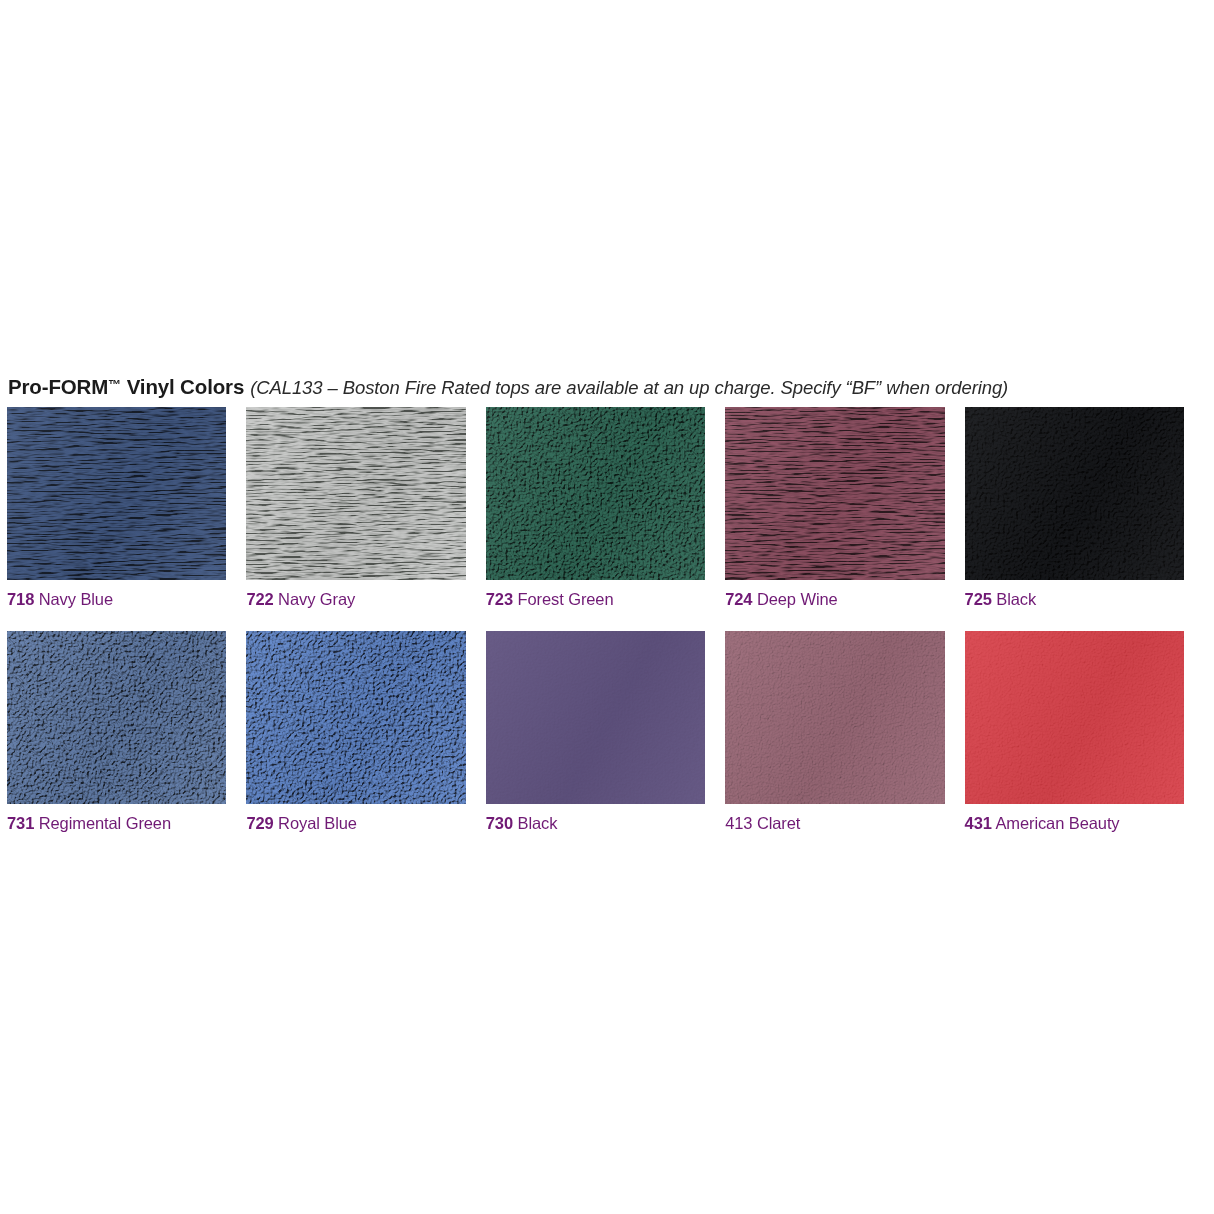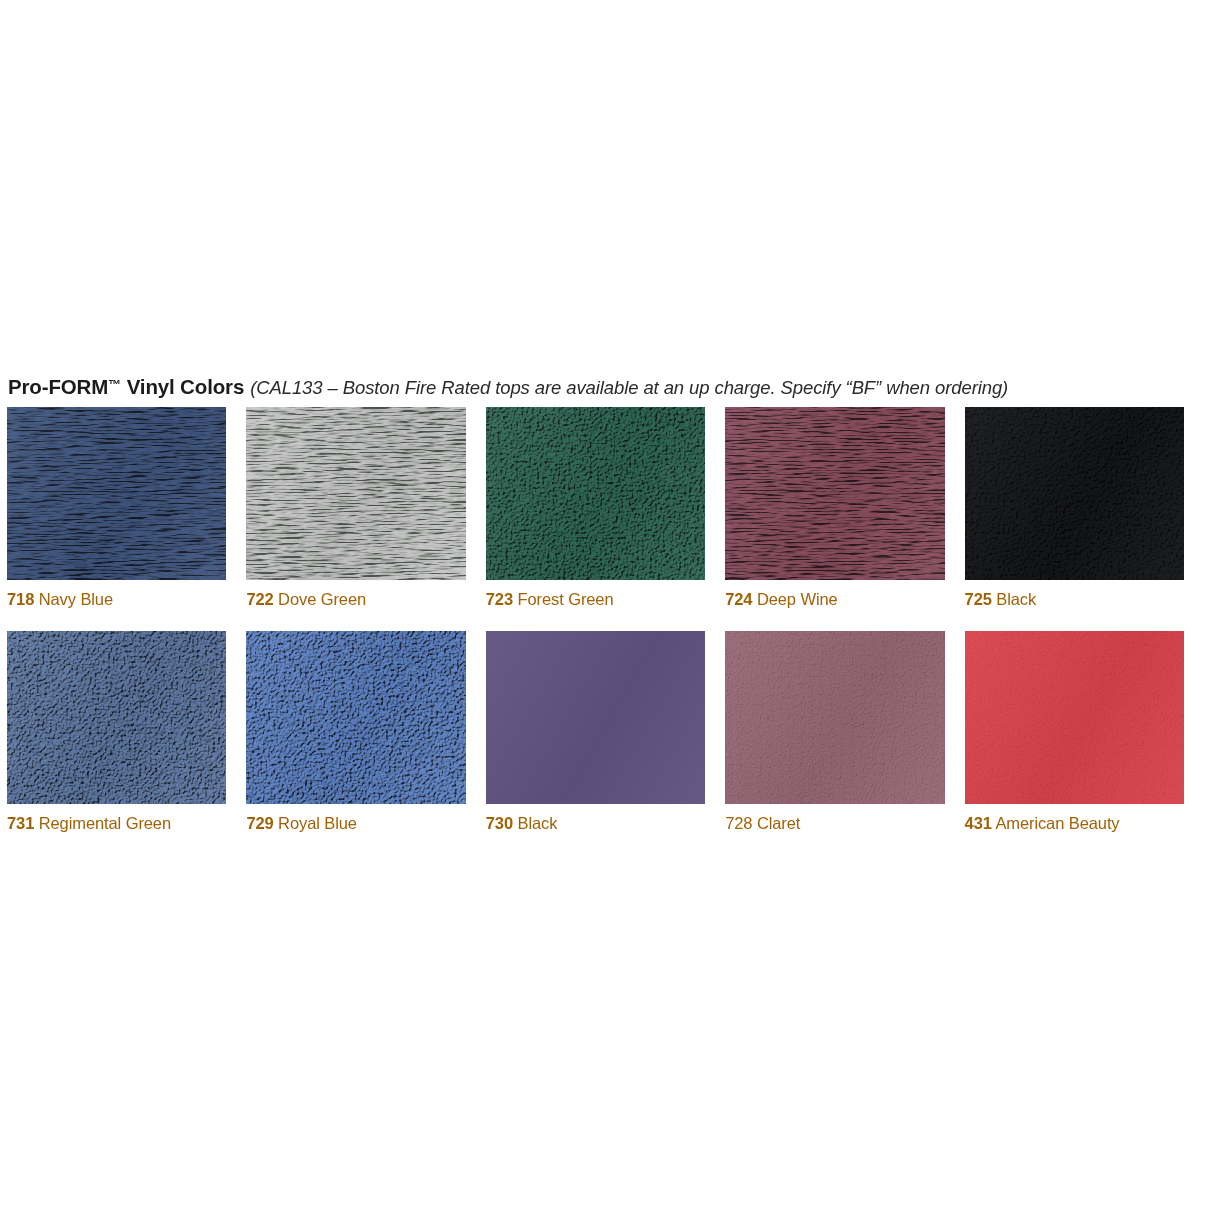--- a/index.html
+++ b/index.html
@@ -89,21 +89,21 @@
     position: absolute;
     inset: 0;
     width: 100%;
     height: 100%;
     display: block;
   }
 
   .label {
     margin-top: 9px;
     font-size: 16.5px;
-    color: #a16207;
+    color: #701a75;
     letter-spacing: -0.1px;
     white-space: nowrap;
     line-height: 20px;
   }
   .label .code {
     font-weight: bold;
   }
   .label.code-regular .code {
     font-weight: normal;
   }
@@ -149,21 +149,21 @@
         <feDiffuseLighting in="t" lighting-color="#ffffff" surfaceScale="9" result="l">
           <feDistantLight azimuth="225" elevation="58"></feDistantLight>
         </feDiffuseLighting>
       </filter>
     </defs>
     <rect width="220" height="173" fill="#8d908d"></rect>
     <rect width="220" height="173" filter="url(#nz2)" opacity="0.55" style="mix-blend-mode:overlay"></rect>
   </svg>
             <div class="grain" style="background: linear-gradient(120deg, rgba(255, 255, 255, 0.05) 0%, rgba(0, 0, 0, 0.05) 55%, rgba(255, 255, 255, 0.04) 100%);"></div>
           </div>
-          <div class="label"><span class="code">722</span> <span class="cname">Dove Green</span></div>
+          <div class="label"><span class="code">722</span> <span class="cname">Navy Gray</span></div>
         </div>
         <div class="cell">
           <div class="swatch" style="background: rgb(31, 68, 56);">
   <svg class="noise" xmlns="http://www.w3.org/2000/svg" preserveAspectRatio="none" viewBox="0 0 220 173">
     <defs>
       <filter id="nz3" x="0" y="0" width="100%" height="100%">
         <feTurbulence type="fractalNoise" baseFrequency="0.38" numOctaves="4" seed="21" result="t"></feTurbulence>
         <feDiffuseLighting in="t" lighting-color="#ffffff" surfaceScale="7" result="l">
           <feDistantLight azimuth="225" elevation="58"></feDistantLight>
         </feDiffuseLighting>
@@ -277,21 +277,21 @@
         <feDiffuseLighting in="t" lighting-color="#ffffff" surfaceScale="3" result="l">
           <feDistantLight azimuth="225" elevation="58"></feDistantLight>
         </feDiffuseLighting>
       </filter>
     </defs>
     <rect width="220" height="173" fill="#77515c"></rect>
     <rect width="220" height="173" filter="url(#nz9)" opacity="0.3" style="mix-blend-mode:overlay"></rect>
   </svg>
             <div class="grain" style="background: linear-gradient(120deg, rgba(255, 255, 255, 0.05) 0%, rgba(0, 0, 0, 0.05) 55%, rgba(255, 255, 255, 0.04) 100%);"></div>
           </div>
-          <div class="label code-regular"><span class="code">728</span> <span class="cname">Claret</span></div>
+          <div class="label code-regular"><span class="code">413</span> <span class="cname">Claret</span></div>
         </div>
         <div class="cell">
           <div class="swatch" style="background: rgb(201, 53, 60);">
   <svg class="noise" xmlns="http://www.w3.org/2000/svg" preserveAspectRatio="none" viewBox="0 0 220 173">
     <defs>
       <filter id="nz10" x="0" y="0" width="100%" height="100%">
         <feTurbulence type="fractalNoise" baseFrequency="0.9" numOctaves="2" seed="70" result="t"></feTurbulence>
         <feDiffuseLighting in="t" lighting-color="#ffffff" surfaceScale="3" result="l">
           <feDistantLight azimuth="225" elevation="58"></feDistantLight>
         </feDiffuseLighting>

